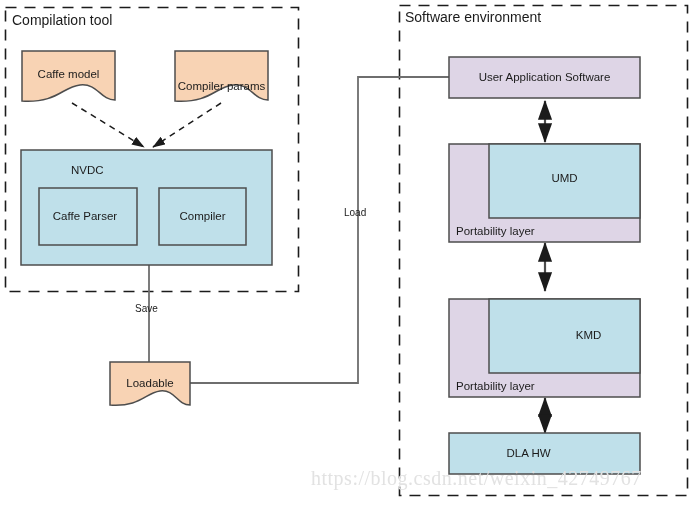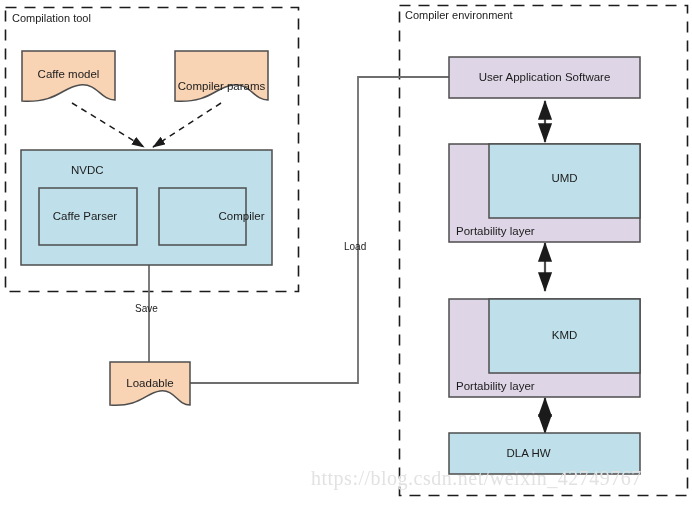--- a/index.html
+++ b/index.html
@@ -23,21 +23,21 @@
     height: 508px;
   }
   .lbl {
     position: absolute;
     font-family: "Liberation Sans", sans-serif;
     color: #1b1b1b;
     white-space: nowrap;
     line-height: 1;
   }
   .grp-title {
-    font-size: 11px;
+    font-size: 14px;
   }
   .box-title {
     font-size: 11.5px;
   }
   .center-lbl {
     text-align: center;
   }
   .edge-lbl {
     font-size: 10px;
     color: #1b1b1b;
@@ -113,45 +113,45 @@
 
     <rect x="449" y="299" width="191" height="98" fill="#ded5e6" stroke="#4d4d4d" stroke-width="1.5"></rect>
 
     <rect x="489" y="299" width="151" height="74" fill="#bfe0ea" stroke="#4d4d4d" stroke-width="1.5"></rect>
 
     <rect x="449" y="433" width="191" height="41" fill="#bfe0ea" stroke="#4d4d4d" stroke-width="1.5"></rect>
   </svg>
 
   <div class="lbl grp-title" style="left:12px; top:13px;">Compilation tool</div>
 
-  <div class="lbl grp-title" style="left:405px; top:10px;">Compiler environment</div>
+  <div class="lbl grp-title" style="left:405px; top:10px;">Software environment</div>
 
   <div class="lbl box-title center-lbl" style="left:22px; top:69px; width:93px;">Caffe model</div>
 
   <div class="lbl box-title center-lbl" style="left:175px; top:69px; width:93px;margin-top:12px;">Compiler params</div>
 
   <div class="lbl box-title" style="left:29px; top:165px;margin-left:42px;">NVDC</div>
 
   <div class="lbl box-title center-lbl" style="left:39px; top:211px; width:92px;">Caffe Parser</div>
 
-  <div class="lbl box-title center-lbl" style="left:159px; top:211px; width:87px;padding-left:39px;">Compiler</div>
+  <div class="lbl box-title center-lbl" style="left:159px; top:211px; width:87px;">Compiler</div>
 
   <div class="lbl box-title center-lbl" style="left:110px; top:378px; width:80px;">Loadable</div>
 
   <div class="lbl box-title center-lbl" style="left:449px; top:72px; width:191px;">User Application Software</div>
 
   <div class="lbl box-title center-lbl" style="left:489px; top:173px; width:151px;">UMD</div>
 
   <div class="lbl box-title" style="left:456px; top:226px;">Portability layer</div>
 
-  <div class="lbl box-title center-lbl" style="left:489px; top:330px; width:151px;">KMD</div>
+  <div class="lbl box-title center-lbl" style="left:489px; top:330px; width:151px;padding-left:24px;">KMD</div>
 
   <div class="lbl box-title" style="left:456px; top:381px;">Portability layer</div>
 
   <div class="lbl box-title center-lbl" style="left:449px; top:448px; width:159px;text-align:center;">DLA HW</div>
 
   <div class="lbl edge-lbl" style="left:135px; top:304px;">Save</div>
 
-  <div class="lbl edge-lbl" style="left:344px; top:242px;">Load</div>
+  <div class="lbl edge-lbl" style="left:344px; top:208px;">Load</div>
 
   <div class="watermark" style="left:311px; top:467px;">https://blog.csdn.net/weixin_42749767</div>
 
 </div>
 
 </body></html>

